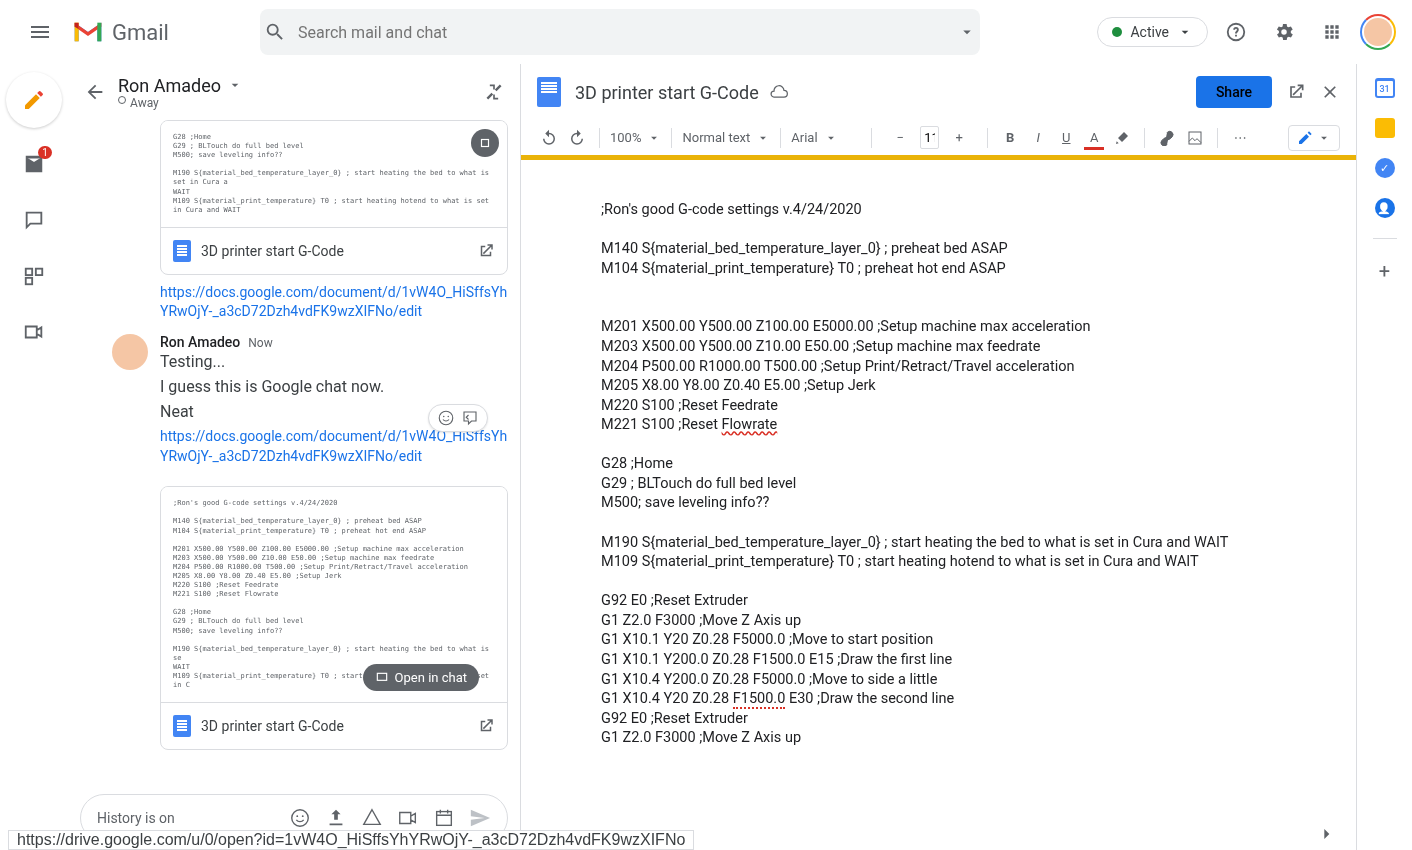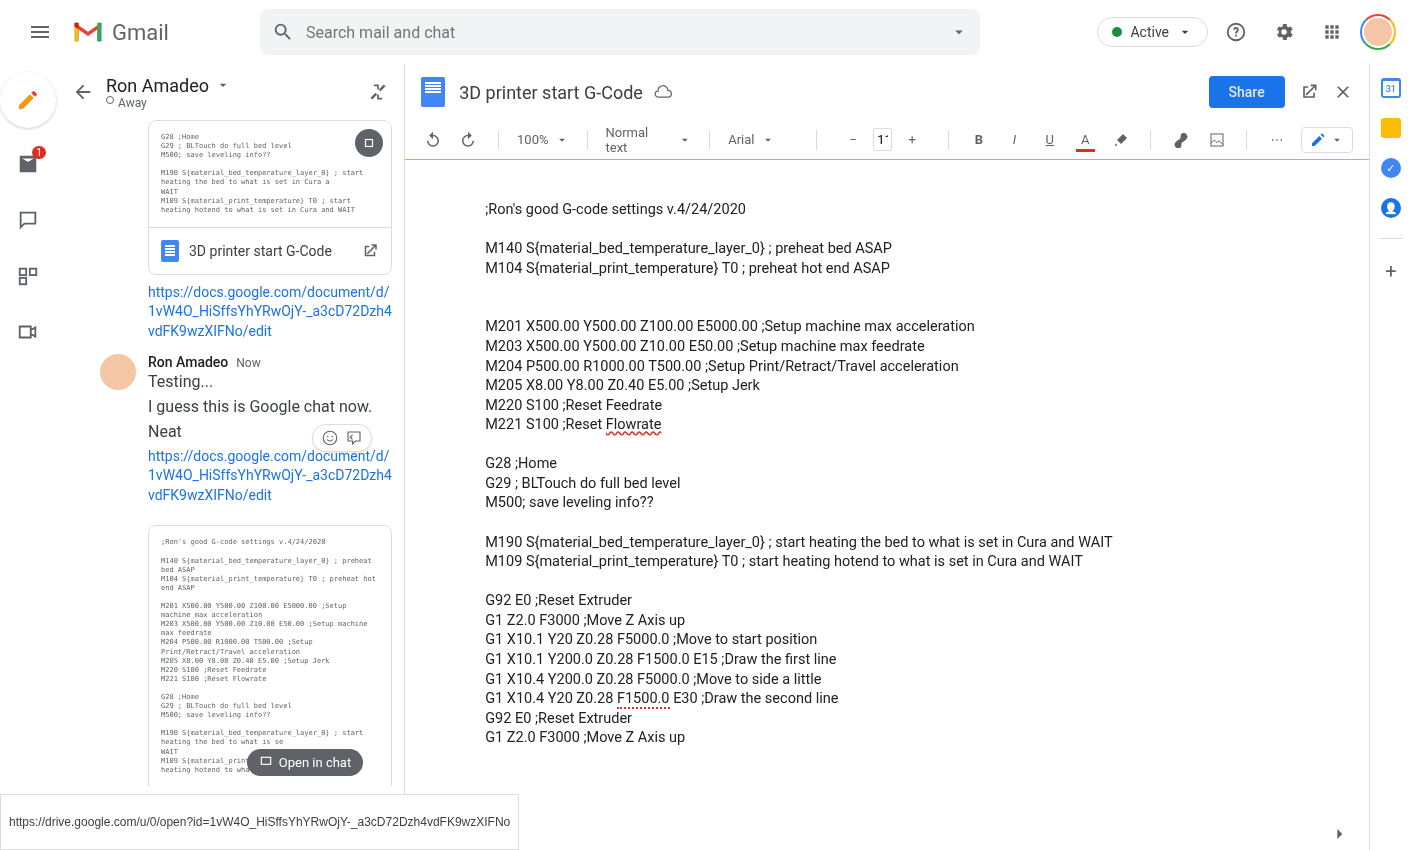--- a/index.html
+++ b/index.html
@@ -3,21 +3,21 @@
 <meta charset="utf-8">
 <style>
 * { margin: 0; padding: 0; box-sizing: border-box; font-family: 'Google Sans', Roboto, Arial, sans-serif; }
 body { background: #fff; width: 1412px; height: 850px; overflow: hidden; position: relative; }
 
 
 .header { height: 64px; display: flex; align-items: center; padding: 0 16px; gap: 8px; }
 .hamburger { width: 48px; height: 48px; display: flex; align-items: center; justify-content: center; cursor: pointer; border-radius: 50%; color: #5f6368; }
 .logo-area { display: flex; align-items: center; gap: 8px; min-width: 180px; }
 .gmail-text { font-size: 22px; color: #5f6368; font-weight: 400; }
-.search-bar { flex: 0 0 720px; height: 46px; background: #f1f3f4; border-radius: 8px; display: flex; align-items: center; padding: 0 12px; color: #5f6368; }
+.search-bar { flex: 0 0 720px; height: 46px; background: #f1f3f4; border-radius: 8px; display: flex; align-items: center; padding: 0 4px; color: #5f6368; }
 .search-bar input { border: none; background: transparent; flex: 1; font-size: 16px; outline: none; margin-left: 12px; color: #5f6368; }
 .header-right { margin-left: auto; display: flex; align-items: center; gap: 8px; }
 .active-pill { border: 1px solid #dadce0; border-radius: 20px; padding: 6px 14px; display: flex; align-items: center; gap: 8px; font-size: 14px; color: #3c4043; cursor: pointer; }
 .green-dot { width: 10px; height: 10px; background: #1e8e3e; border-radius: 50%; }
 .icon-btn { width: 40px; height: 40px; display: flex; align-items: center; justify-content: center; cursor: pointer; border-radius: 50%; color: #5f6368; }
 .avatar-ring { width: 36px; height: 36px; border-radius: 50%; border: 2px solid; border-color: #ea4335 #fbbc04 #34a853 #4285f4; padding: 2px; overflow: hidden; }
 .avatar-img { width: 100%; height: 100%; border-radius: 50%; background: #f5c6a5; }
 
 
 .main { display: flex; height: calc(850px - 64px); }
@@ -63,24 +63,24 @@
 .chat-input-bar { margin: 8px 12px; height: 48px; border: 1px solid #dadce0; border-radius: 24px; display: flex; align-items: center; padding: 0 16px; gap: 14px; color: #5f6368; font-size: 14px; }
 .chat-input-bar .spacer { flex: 1; }
 
 
 .doc-panel { flex: 1; border-left: 1px solid #dadce0; display: flex; flex-direction: column; position: relative; }
 .doc-header { display: flex; align-items: center; padding: 10px 16px; gap: 14px; height: 56px; }
 .doc-header .docs-icon { width: 24px; height: 30px; }
 .doc-header-title { font-size: 18px; color: #3c4043; flex: 1; }
 .doc-header-title-wrap { display: flex; align-items: center; gap: 10px; }
 .cloud-icon { color: #5f6368; }
-.share-btn { background: #1a73e8; color: #e5e5e5; border: none; border-radius: 4px; padding: 8px 20px; font-size: 14px; font-weight: 500; cursor: pointer; }
+.share-btn { background: #1a73e8; color: #000000; border: none; border-radius: 4px; padding: 8px 20px; font-size: 14px; font-weight: 500; cursor: pointer; }
 .doc-header-icon { color: #5f6368; cursor: pointer; }
 
-.toolbar { display: flex; align-items: center; padding: 4px 16px; gap: 12px; border-bottom: 1px solid #eab308; height: 40px; color: #5f6368; font-size: 13px; }
+.toolbar { display: flex; align-items: center; padding: 4px 16px; gap: 4px; border-bottom: 5px solid #eab308; height: 40px; color: #5f6368; font-size: 13px; }
 .toolbar .sep { width: 1px; height: 20px; background: #dadce0; margin: 0 6px; }
 .toolbar-group { display: flex; align-items: center; gap: 8px; padding: 0 6px; }
 .toolbar-select { display: flex; align-items: center; gap: 6px; cursor: pointer; }
 .toolbar-input { width: 19px; text-align: center; border: 1px solid #dadce0; border-radius: 2px; padding: 3px; font-size: 13px; }
 .tb-btn { width: 24px; height: 24px; display: flex; align-items: center; justify-content: center; cursor: pointer; }
 .pen-dropdown { margin-left: auto; display: flex; align-items: center; gap: 4px; border: 1px solid #dadce0; border-radius: 4px; padding: 4px 8px; cursor: pointer; color: #1a73e8; }
 
 .doc-body { flex: 1; overflow-y: auto; padding: 40px 0 20px 80px; color: #202124; font-family: Arial, sans-serif; font-size: 14.5px; line-height: 1.35; position: relative; }
 .doc-body::-webkit-scrollbar { width: 12px; }
 .doc-body::-webkit-scrollbar-thumb { background: #dadce0; border-radius: 6px; }
@@ -94,21 +94,21 @@
 .cal-icon { background: #4285f4; border-radius: 3px; position: relative; overflow: hidden; }
 .cal-icon::after { content:'31'; color:#4285f4; background:#fff; font-size:9px; position:absolute; inset:3px 2px 2px 2px; display:flex; align-items:center; justify-content:center; border-radius:1px; font-weight:500;}
 .keep-icon { background: #fbbc04; border-radius: 3px; }
 .tasks-icon { background: #4285f4; border-radius: 50%; position:relative; }
 .tasks-icon::after{ content:'✓'; color:#fff; font-size:11px; position:absolute; inset:0; display:flex; align-items:center; justify-content:center;}
 .contacts-icon { background: #1a73e8; border-radius: 50%; position: relative; }
 .contacts-icon::after { content:'👤'; font-size:11px; position:absolute; inset:0; display:flex; align-items:center; justify-content:center; filter:grayscale(1) brightness(3);}
 .divider-horiz { width: 24px; height: 1px; background: #dadce0; }
 .plus-icon { color: #5f6368; font-size: 20px; cursor: pointer; }
 
-.bottom-status { position: absolute; bottom: 0; left: 0; background: #fff; border: 1px solid #dadce0; padding: 20px 8px; font-size: 12px; color: #3c4043; font-family: Arial; }
+.bottom-status { position: absolute; bottom: 0; left: 8px; background: #fff; border: 1px solid #dadce0; padding: 0 8px; font-size: 16px; color: #3c4043; font-family: Arial; }
 .bottom-nav { position: absolute; bottom: 6px; right: 20px; color: #5f6368; cursor: pointer; }
 
 svg { display: block; }
 </style>
 </head>
 <body>
 
 <div class="header">
   <div class="hamburger">
     <svg width="24" height="24" viewBox="0 0 24 24">

